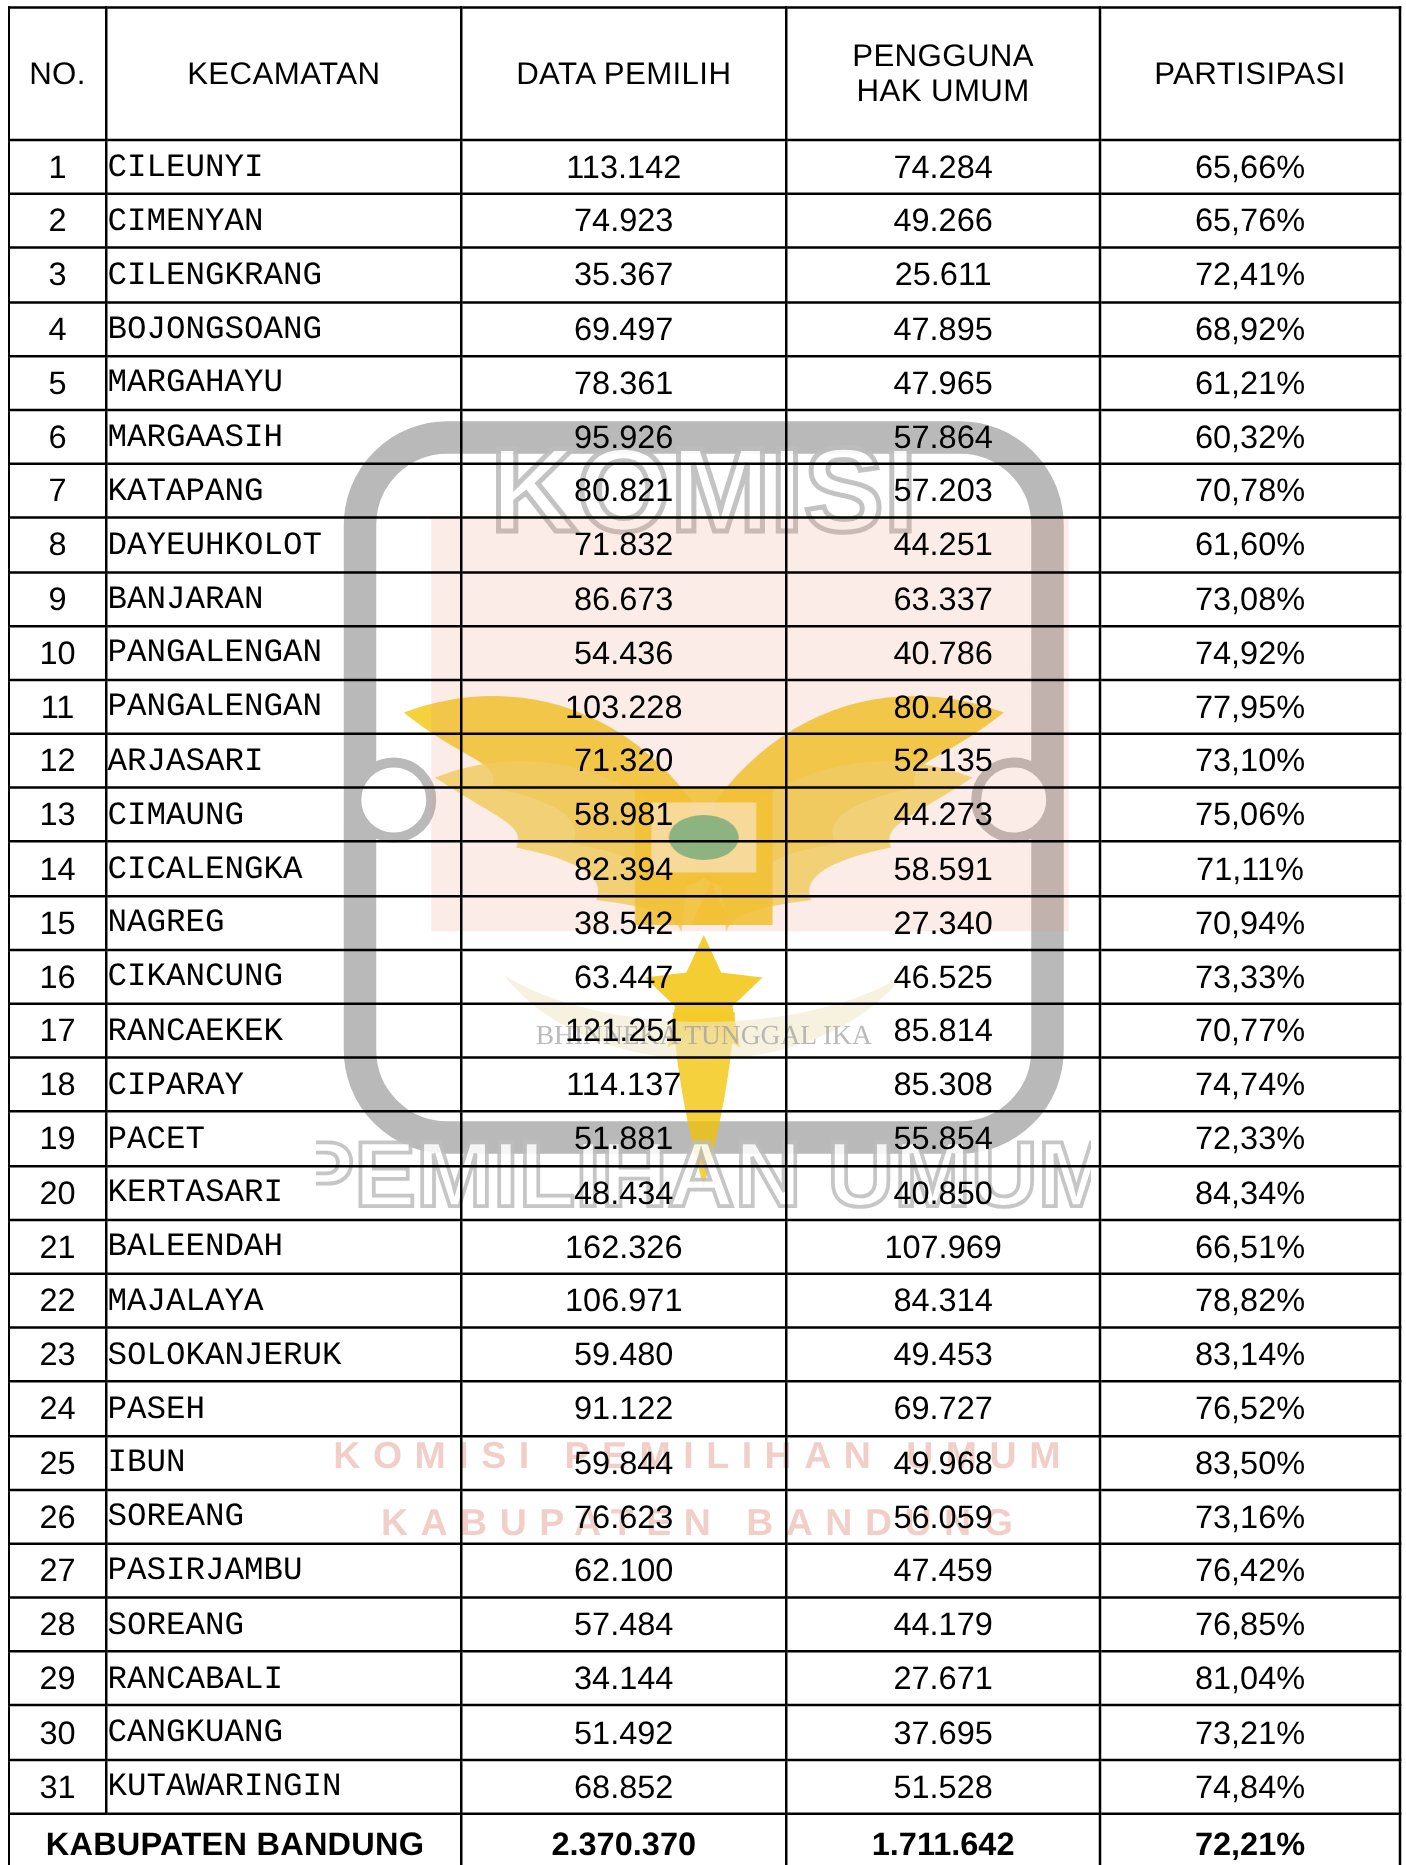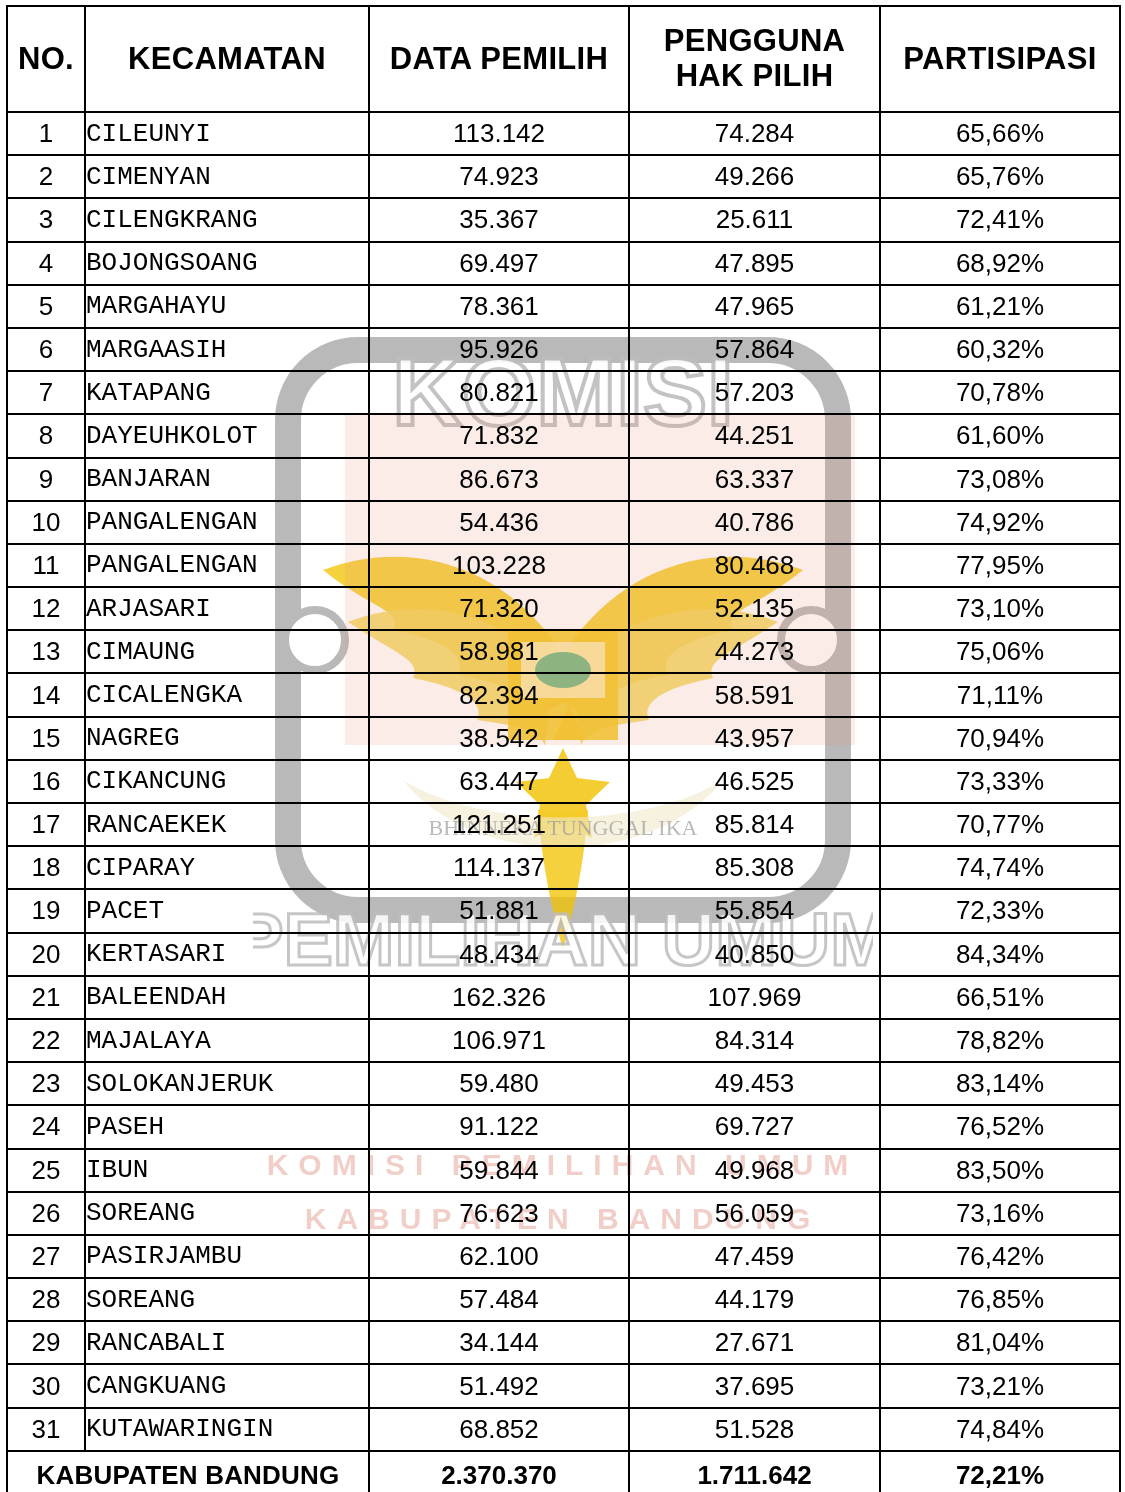--- a/index.html
+++ b/index.html
@@ -54,22 +54,22 @@
     margin: 5px 0 0 6px;
     table-layout: fixed;
   }
   table.main td, table.main th {
     border: 2px solid #000000;
     padding: 0;
     background: transparent;
   }
   thead th {
     background: #fbe0d2;
-    font-size: 31px;
-    font-weight: bold;
+    font-size: 25px;
+    font-weight: normal;
     text-align: center;
     height: 104px;
     line-height: 1.12;
     letter-spacing: 0.3px;
   }
   tbody td {
     height: 41.2px;
     font-size: 26px;
     color: #000;
   }
@@ -176,21 +176,21 @@
       <col class="w-php">
       <col class="w-part">
   </colgroup>
   <thead>
     <tr>
       <th>NO.</th>
       <th>KECAMATAN</th>
       <th>DATA PEMILIH</th>
       <th>
         <span>PENGGUNA</span><br>
-        <span>HAK PILIH</span>
+        <span>HAK UMUM</span>
       </th>
       <th>PARTISIPASI</th>
     </tr>
   </thead>
   <tbody id="tbody">
       <tr>
         <td class="c-no">1</td>
         <td class="c-kec">CILEUNYI</td>
         <td class="c-num">113.142</td>
         <td class="c-num">74.284</td>
@@ -284,21 +284,21 @@
         <td class="c-no">14</td>
         <td class="c-kec">CICALENGKA</td>
         <td class="c-num">82.394</td>
         <td class="c-num">58.591</td>
         <td class="c-num">71,11%</td>
       </tr>
       <tr>
         <td class="c-no">15</td>
         <td class="c-kec">NAGREG</td>
         <td class="c-num">38.542</td>
-        <td class="c-num">43.957</td>
+        <td class="c-num">27.340</td>
         <td class="c-num">70,94%</td>
       </tr>
       <tr>
         <td class="c-no">16</td>
         <td class="c-kec">CIKANCUNG</td>
         <td class="c-num">63.447</td>
         <td class="c-num">46.525</td>
         <td class="c-num">73,33%</td>
       </tr>
       <tr>

